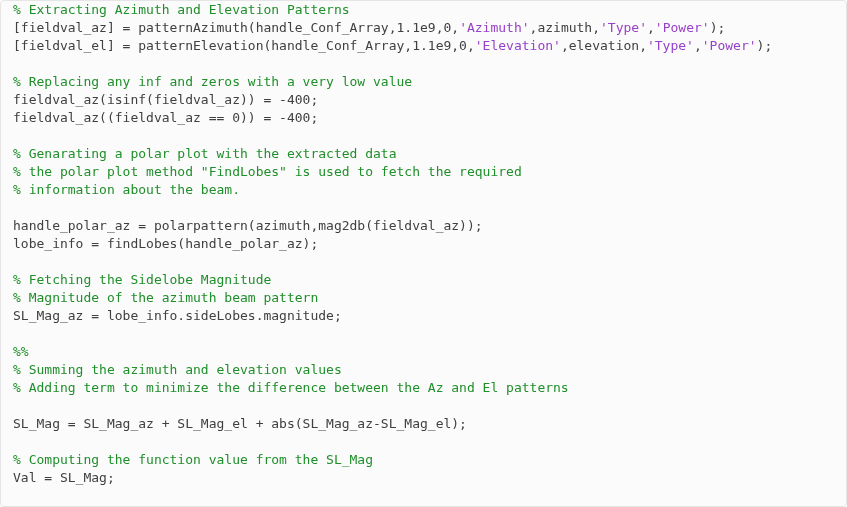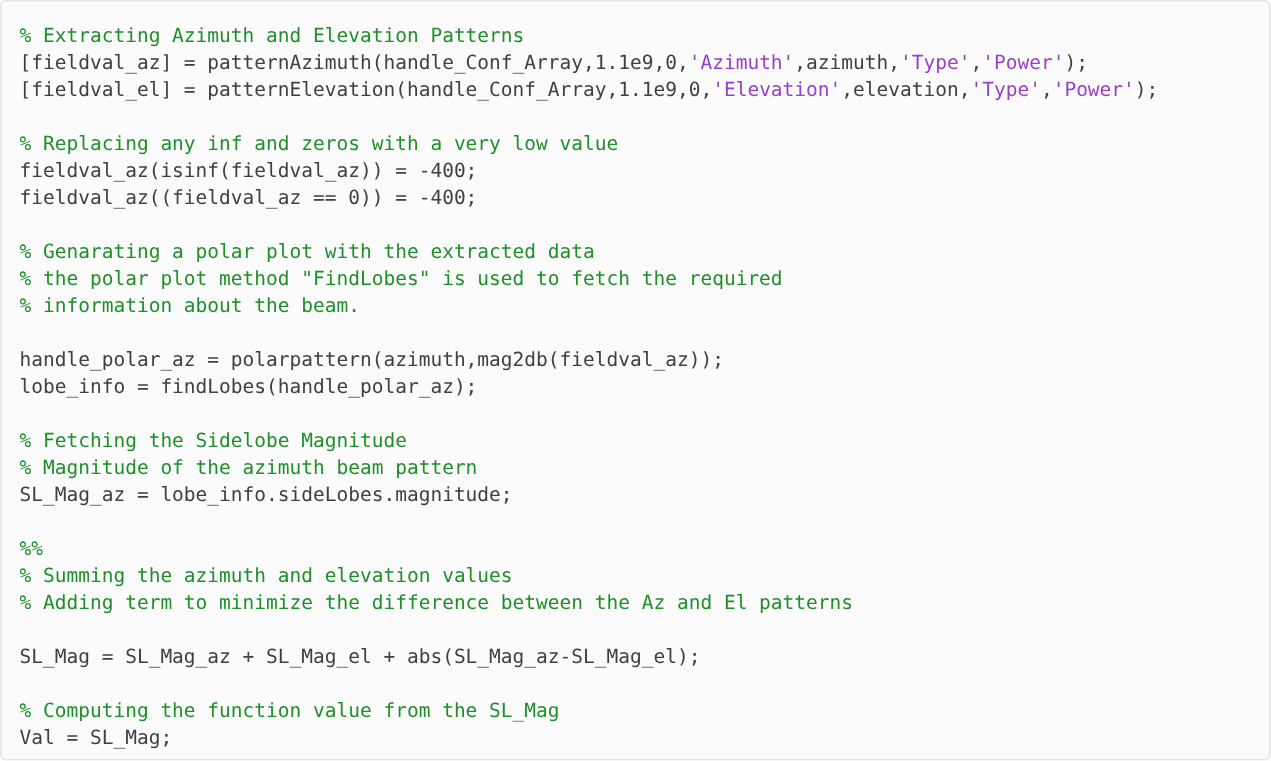--- a/index.html
+++ b/index.html
@@ -10,21 +10,21 @@
     line-height: 18px;
     background: #ffffff;
   }
   .code-box {
     width: 847px;
     height: 507px;
     box-sizing: border-box;
     background: #fbfbfb;
     border: 1px solid #e5e5e5;
     border-radius: 4px;
-    padding: 15px 12px;
+    padding: 0 12px;
     overflow: hidden;
   }
   pre {
     margin: 0;
     white-space: pre;
     color: #404040;
   }
   .cm { color: #1f8f2a; }   
   .st { color: #9840c9; }   
 </style>

